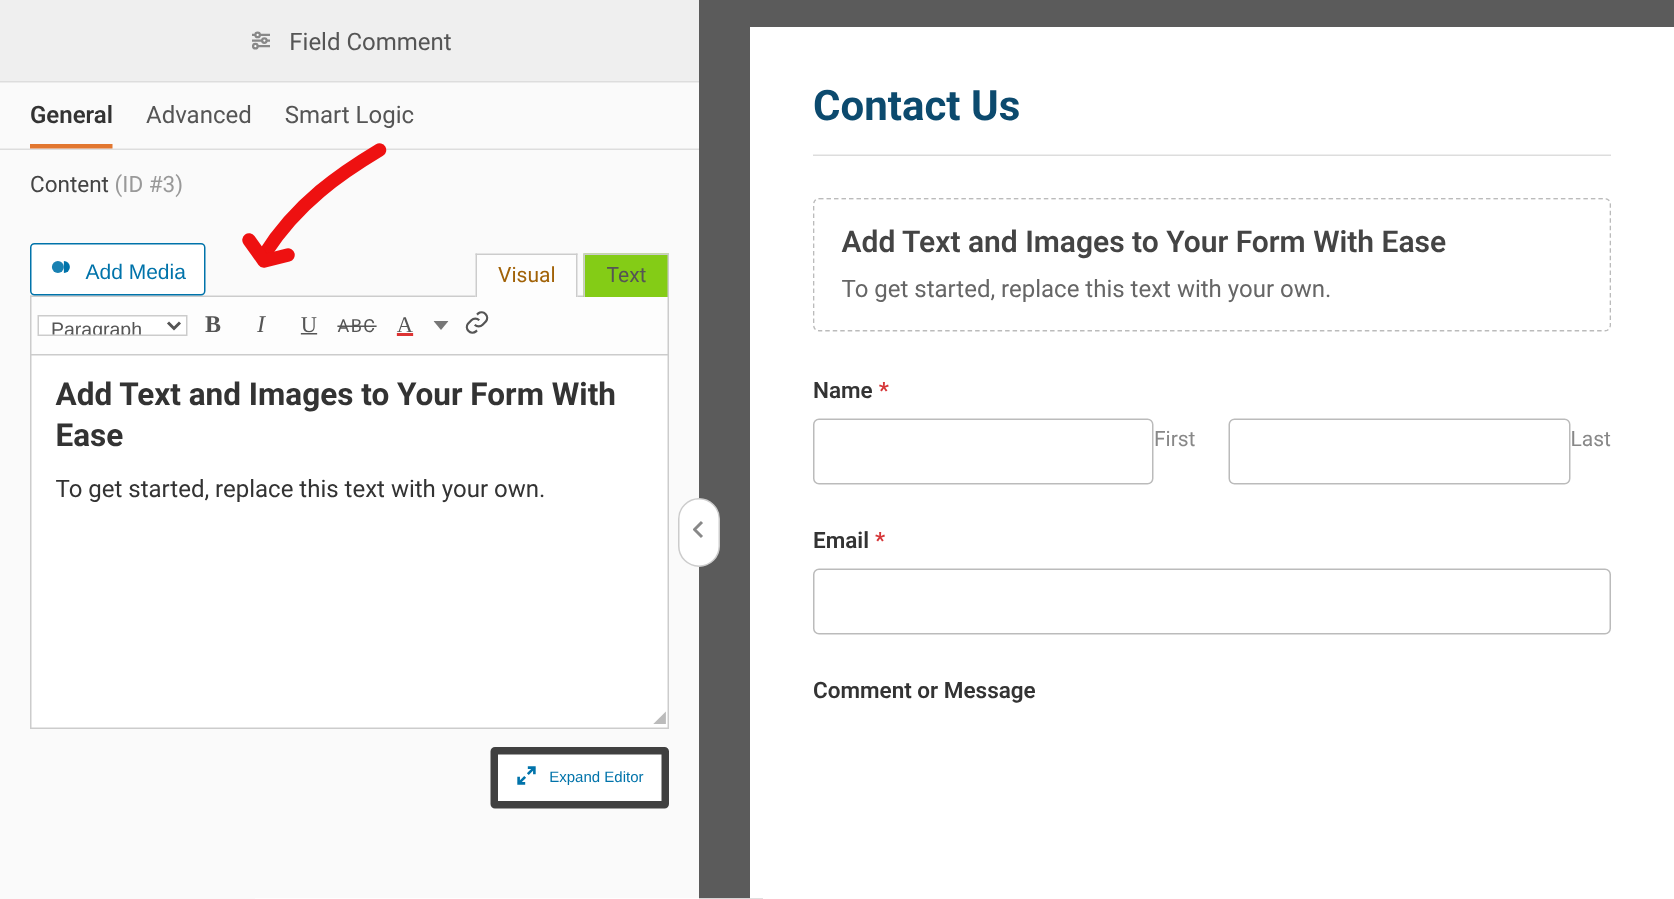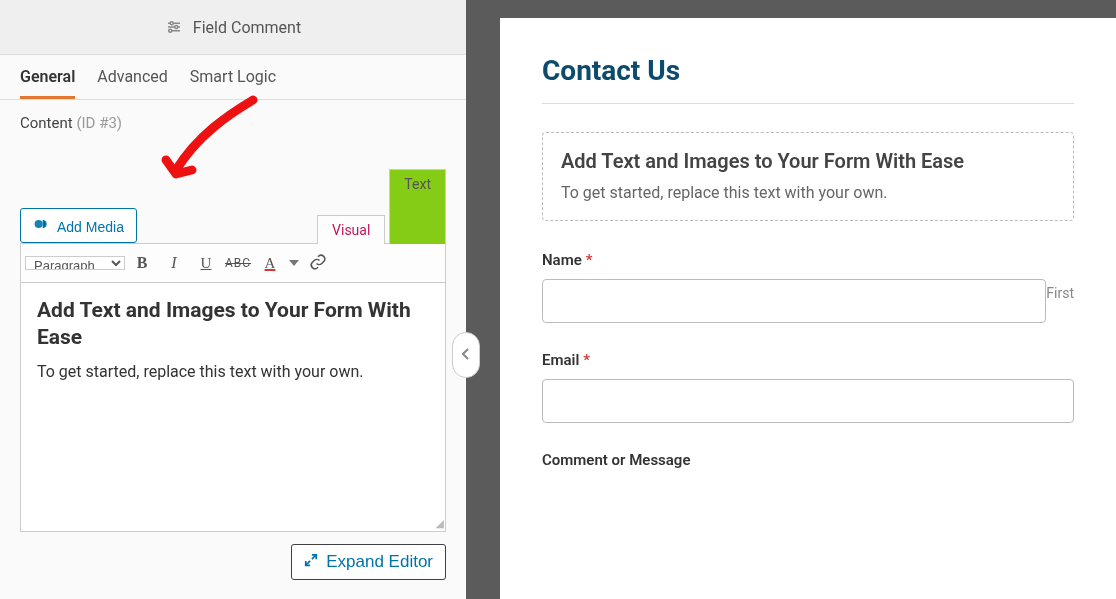--- a/index.html
+++ b/index.html
@@ -14,37 +14,37 @@
   .top-tab .icn { display:inline-flex; width:18px; height:18px; color:#888; }
   .sub-tabs { display:flex; gap:22px; padding: 12px 20px 0 20px; border-bottom:1px solid #ddd; }
   .sub-tab { padding-bottom:10px; font-size:16px; color:#555; cursor:pointer; border-bottom:3px solid transparent; }
   .sub-tab.active { color:#333; font-weight:600; border-bottom-color:#e27730; }
   .content-label { padding: 14px 20px 10px; font-size:15px; color:#444; }
   .content-label .muted { color:#999; }
   .media-row { display:flex; justify-content:space-between; align-items:flex-end; padding: 0 20px 0 20px; position:relative; }
   .add-media { display:flex; align-items:flex-end; gap:8px; border:1px solid #0073aa; color:#0073aa; background:#fff; padding:7px 12px; border-radius:3px; font-size:14px; cursor:pointer; }
   .ed-tabs { display:flex; gap:4px; margin-top:26px; }
   .ed-tab { border:1px solid #ccc; border-bottom:none; padding:6px 14px; font-size:14px; color:#555; background:#84cc16; cursor:pointer; position:relative; top:1px;}
-  .ed-tab.active { background:#fdfdfd; color:#be185d; z-index:2;margin-top:46px;}
+  .ed-tab.active { background:#fdfdfd; color:#a16207; z-index:2;}
   .toolbar { margin: 0 20px; border:1px solid #ccc; border-bottom:none; background:#fdfdfd; display:flex; align-items:center; gap:2px; padding:4px; }
   .fmt-select { border:1px solid #ccc; height:14px; font-size:13px; color:#555; padding:0 4px; background:#fff; width:100px;}
   .tb-btn { width:30px; height:30px; display:flex; align-items:center; justify-content:center; color:#555; cursor:pointer; border-radius:2px; }
   .tb-b { font-weight:700; font-size:16px; font-family:"Times New Roman",serif;}
   .tb-i { font-style:italic; font-size:16px; font-family:"Times New Roman",serif;}
   .tb-u { text-decoration:underline; font-size:15px; font-family:"Times New Roman",serif;}
   .tb-strike { text-decoration:line-through; font-size:12px; letter-spacing:1px;}
   .tb-color { display:flex; flex-direction:column; align-items:center; gap:0; line-height:1;}
   .tb-color .A { font-family:"Times New Roman",serif; font-size:15px; text-decoration:underline; text-decoration-color:#d33; text-decoration-thickness:2px;}
   .tb-dd { width:14px; display:flex; align-items:center; justify-content:center; color:#777;}
   .editor-area { margin:0 20px; border:1px solid #ccc; background:#fff; height:250px; padding:14px 16px; font-size:16px; color:#333; position:relative;}
   .editor-area h3 { font-size:21px; font-weight:700; color:#333; margin-bottom:10px; line-height:1.3;}
   .editor-area p { font-size:16px; color:#333; }
   .resize-grip { position:absolute; right:1px; bottom:1px; color:#bbb; font-size:11px;}
   .expand-row { display:flex; justify-content:flex-end; padding: 12px 20px 0;}
-  .expand-btn { display:flex; align-items:center; gap:8px; border:1px solid #404040; color:#0073aa; background:#fff; padding:7px 12px; border-radius:3px; font-size:17px; cursor:pointer; }
+  .expand-btn { display:flex; align-items:center; gap:8px; border:5px solid #404040; color:#0073aa; background:#fff; padding:7px 12px; border-radius:3px; font-size:10px; cursor:pointer; }
 
   
   .arrow-annot { position:absolute; left:158px; top:-52px; width:120px; height:120px; pointer-events:none; }
 
   
   .divider { width:34px; background:#5b5b5b; position:relative; }
   .collapse-handle { position:absolute; left:-14px; top:332px; width:28px; height:46px; background:#fff; border:1px solid #ccc; border-radius:14px; display:flex; align-items:center; justify-content:center; color:#888; cursor:pointer; z-index:10;}
   
   
   .right-wrap { flex:1; background:#5b5b5b; padding-top:18px; }
@@ -193,20 +193,24 @@
 
       <div>
         <div class="field-label">
           <span>Name</span><span class="req">*</span>
         </div>
         <div class="name-row">
           <div class="name-col">
             <div class="txt-input"></div>
             <div class="sublabel">First</div>
           </div>
+          <div class="name-col">
+            <div class="txt-input"></div>
+            <div class="sublabel">Last</div>
+          </div>
         </div>
       </div>
 
       <div class="mt">
         <div class="field-label">
           <span>Email</span><span class="req">*</span>
         </div>
         <div class="txt-input"></div>
       </div>
 

